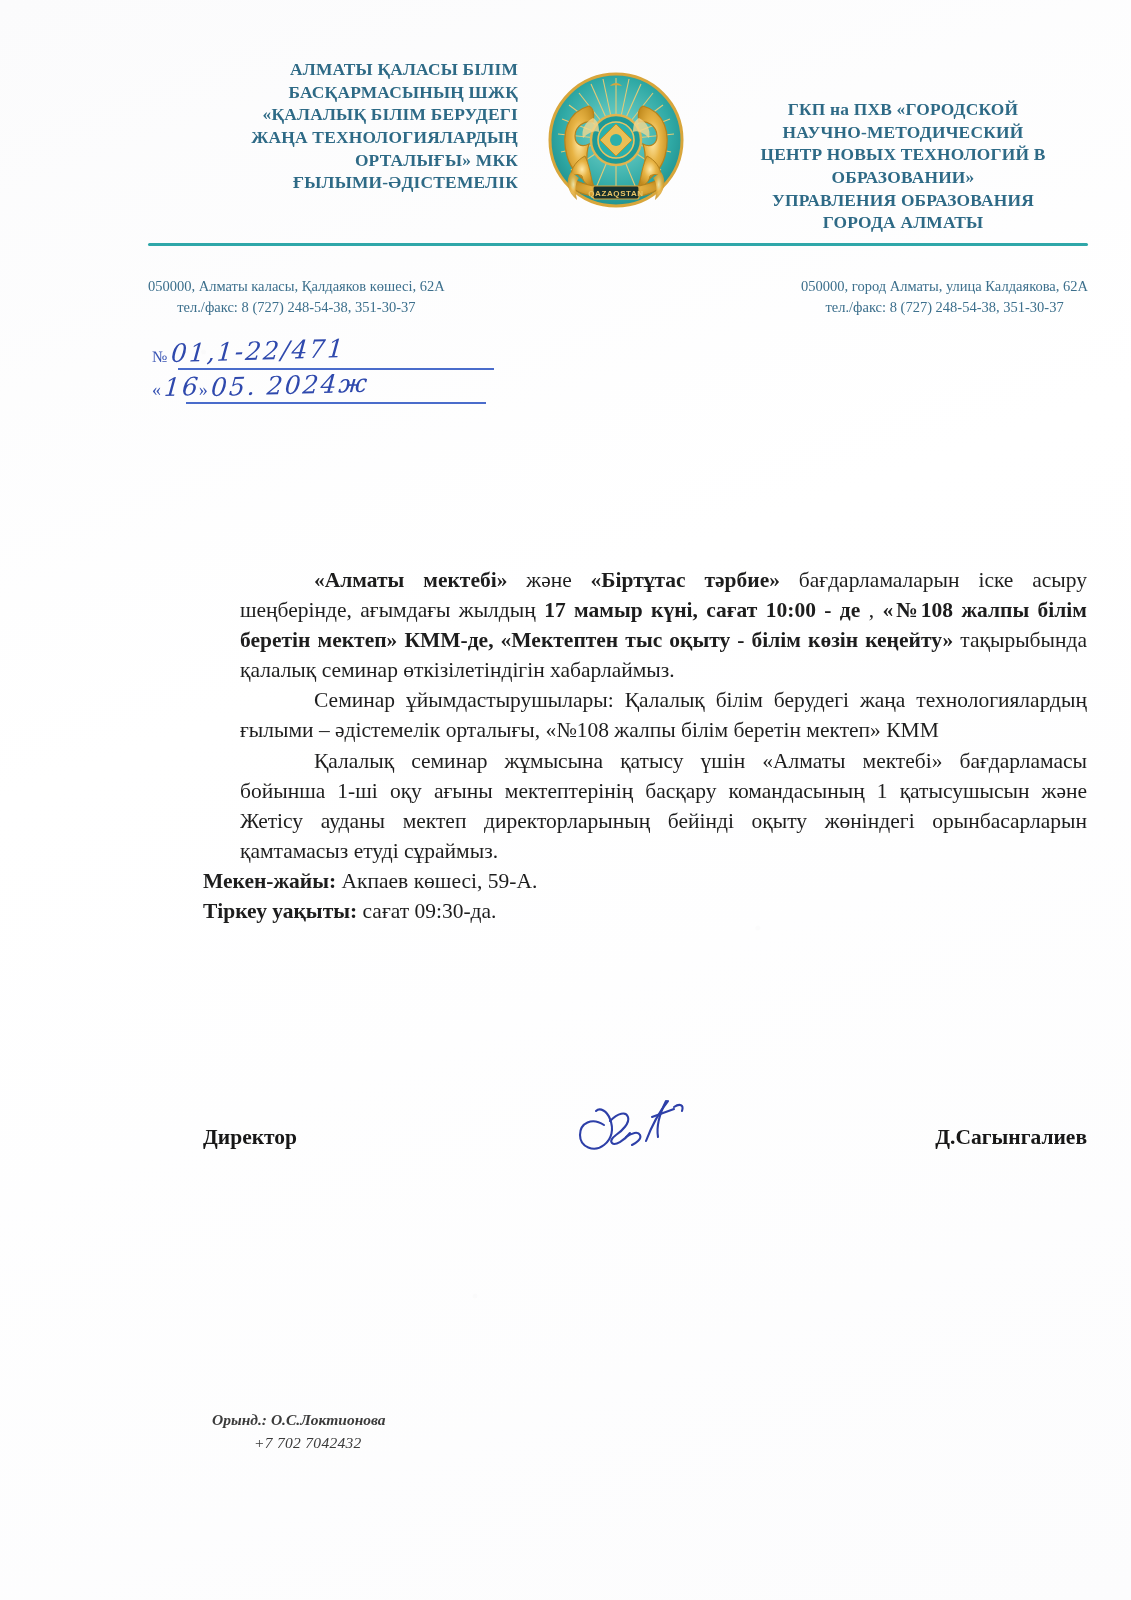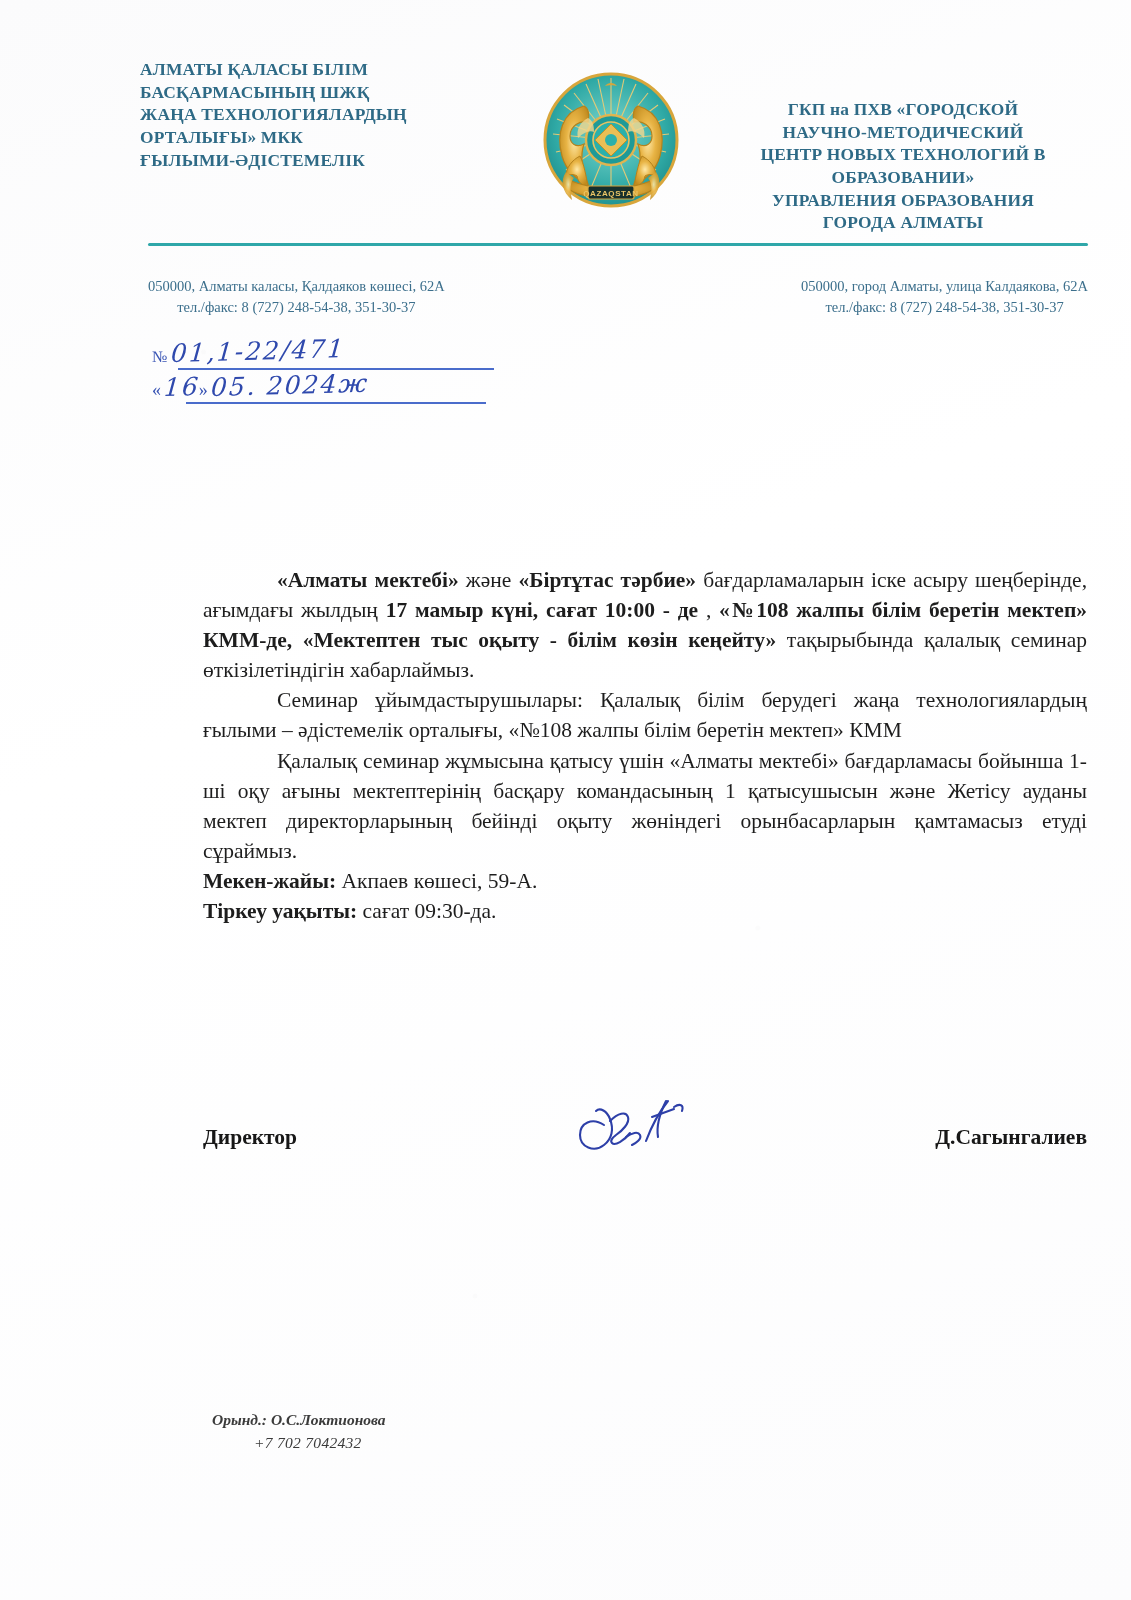--- a/index.html
+++ b/index.html
@@ -37,27 +37,28 @@
   }
   .lh-block {
     width: 378px;
     font-weight: bold;
     font-size: 17.4px;
     line-height: 1.30;
     letter-spacing: 0.2px;
     color: #2e6a86;
     text-align: center;
   }
-  .lh-block.kz { text-align: left; }
+  .lh-block.kz { text-align: right; }
   .lh-block.ru { text-align: center; margin-top: 40px; }
   .lh-line { display: block; white-space: nowrap; }
 
   .emblem-wrap {
     width: 160px;
     display: flex;
+    justify-content: center;
     padding-top: 2px;
   }
   .emblem {
     width: 150px;
     height: 160px;
     display: block;
   }
 
   .rule {
     position: absolute;
@@ -147,21 +148,21 @@
     position: absolute;
     left: 203px;
     top: 565px;
     width: 884px;
     font-size: 21.5px;
     line-height: 1.40;
     text-align: justify;
     color: #1d1d1d;
   }
   .body p { margin: 0; }
-  .body p.indent2 { text-indent: 74px; }
+  .body p.indent2 { text-indent: 74px; margin-left: 37px; }
   .b { font-weight: bold; }
 
   .kv { margin-top: 2px; }
   .kv .k { font-weight: bold; }
 
   
   .sig {
     position: absolute;
     left: 203px;
     top: 1125px;
@@ -205,20 +206,21 @@
 </head>
 <body>
 
 <div class="page">
 
   <div class="letterhead">
 
     <div class="lh-block kz">
       <span class="lh-line">АЛМАТЫ ҚАЛАСЫ БІЛІМ</span>
       <span class="lh-line">БАСҚАРМАСЫНЫҢ ШЖҚ</span>
+      <span class="lh-line">«ҚАЛАЛЫҚ БІЛІМ БЕРУДЕГІ</span>
       <span class="lh-line">ЖАҢА ТЕХНОЛОГИЯЛАРДЫҢ</span>
       <span class="lh-line">ОРТАЛЫҒЫ» МКК</span>
       <span class="lh-line">ҒЫЛЫМИ-ӘДІСТЕМЕЛІК</span>
     </div>
 
     <div class="emblem-wrap">
       <svg class="emblem" viewBox="0 0 150 160">
         <defs>
           <radialGradient id="gold" cx="50%" cy="45%" r="60%">
             <stop offset="0%" stop-color="#ffe9a8"></stop>

